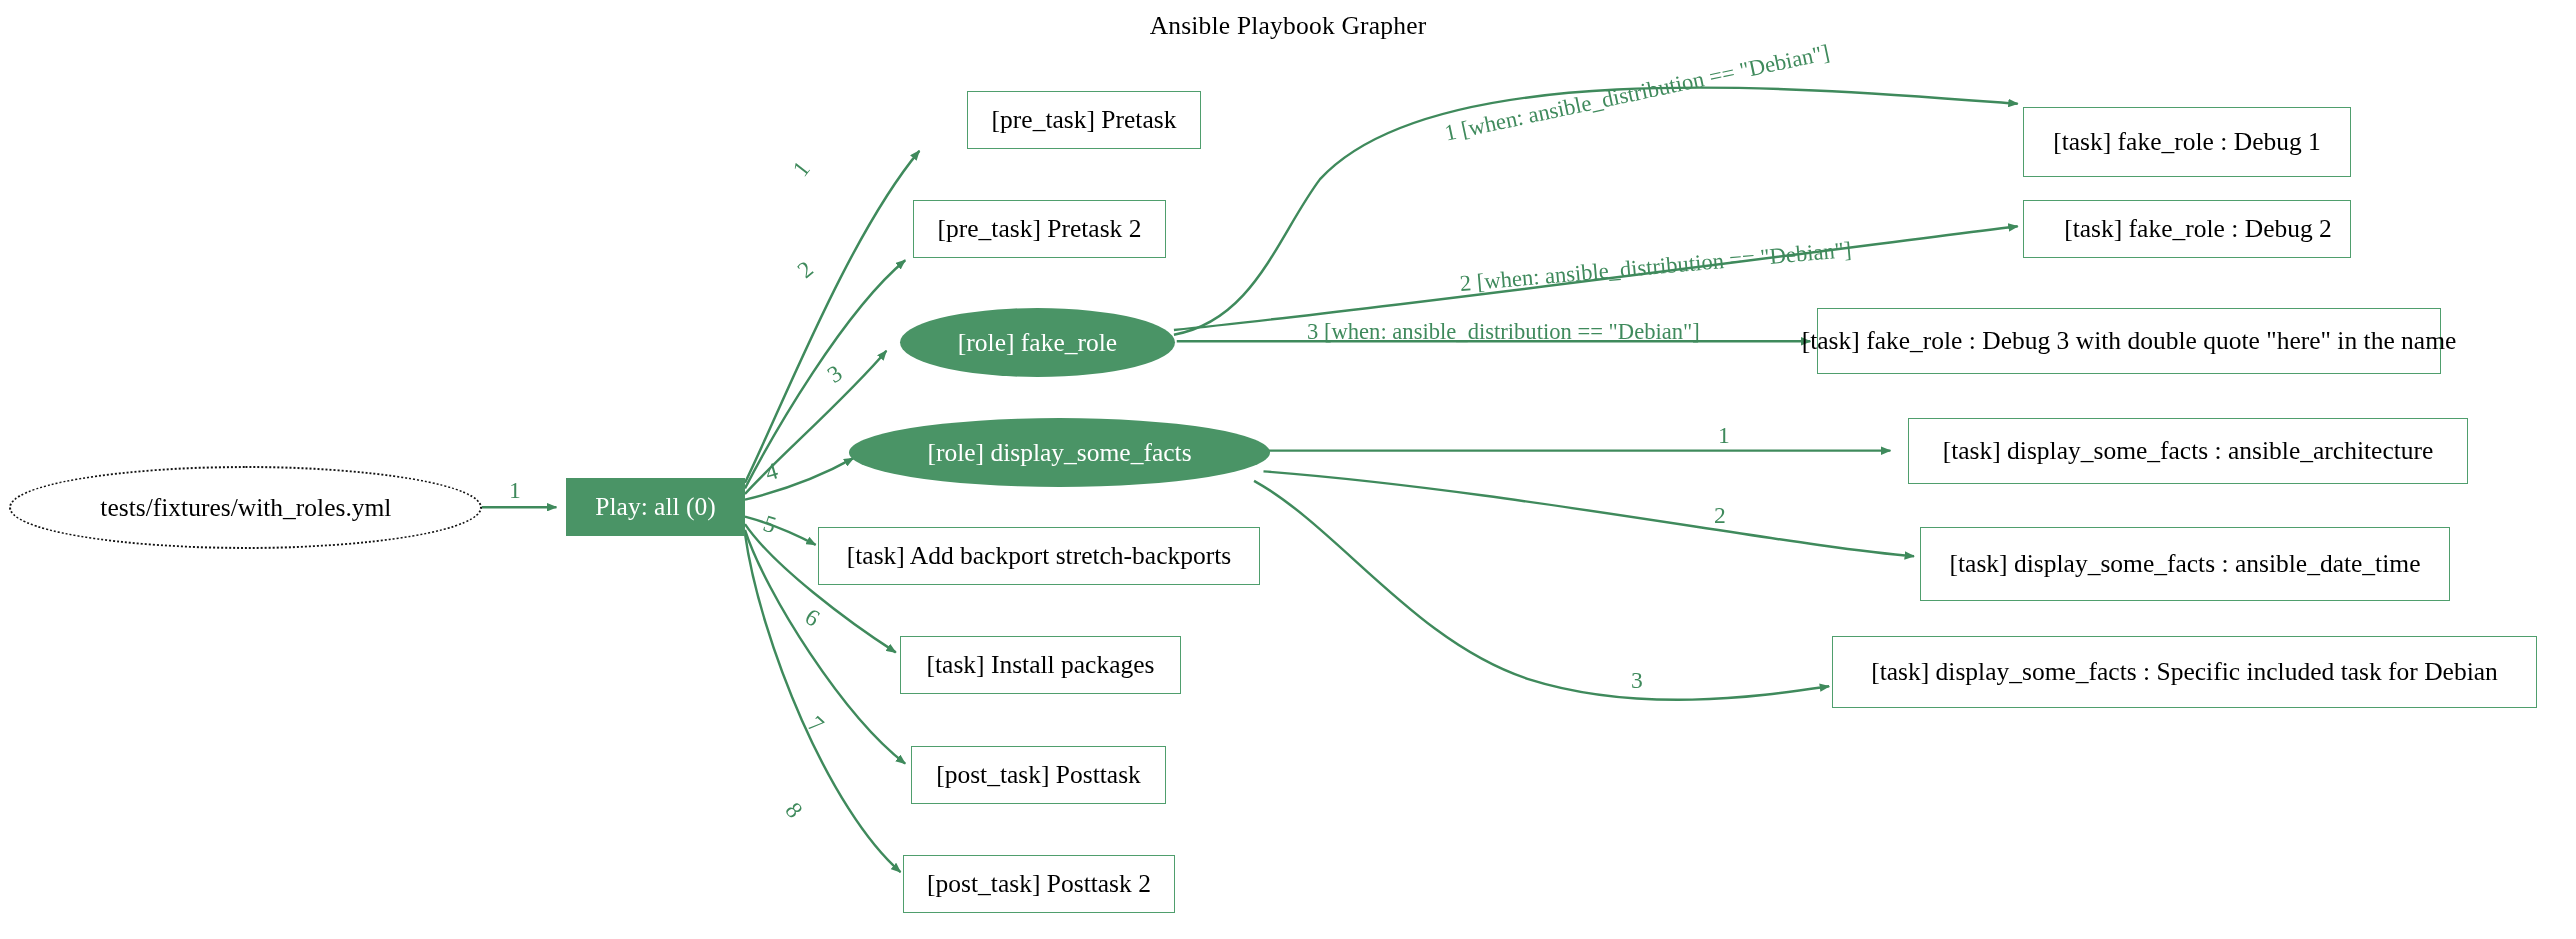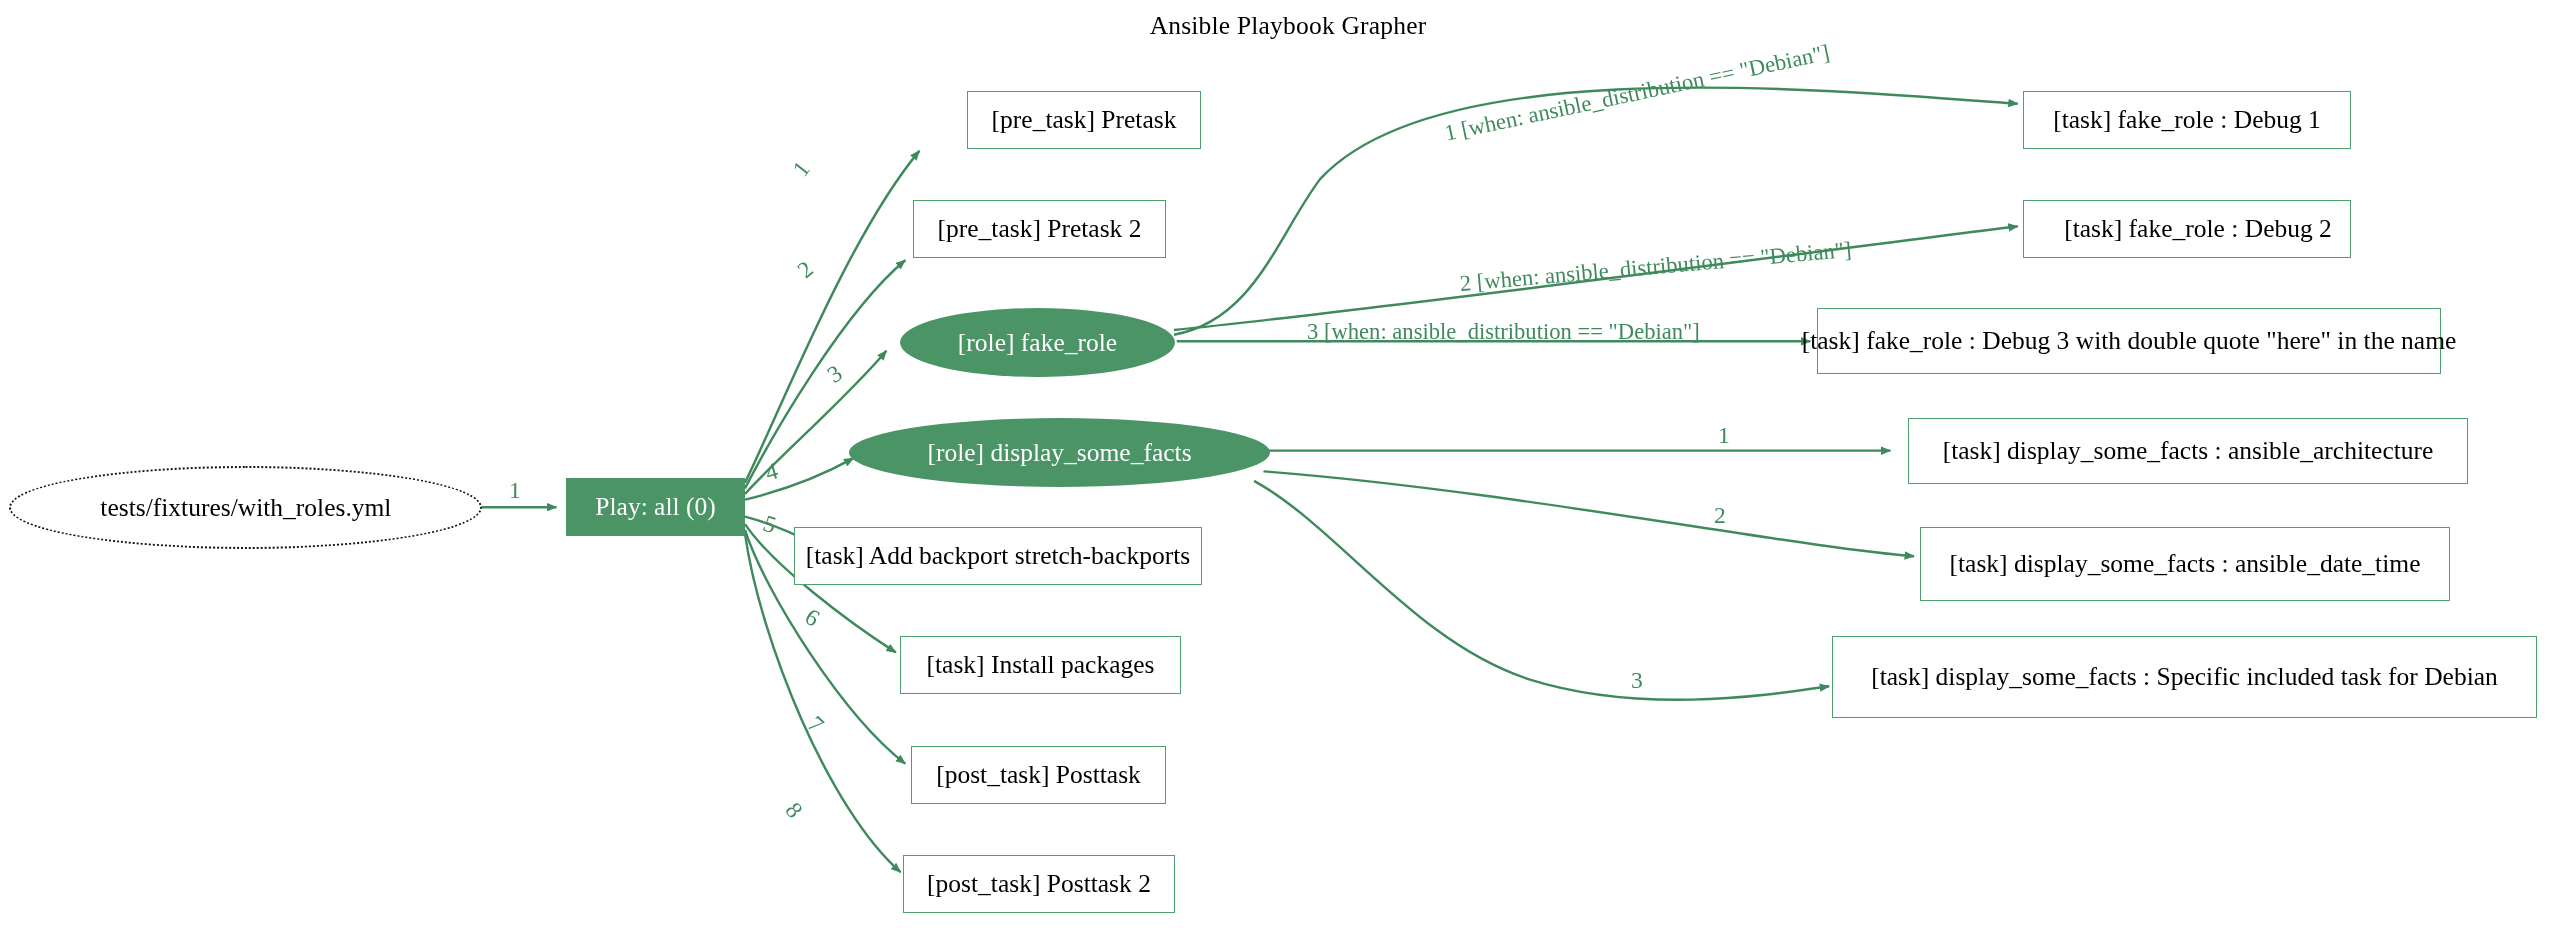--- a/index.html
+++ b/index.html
@@ -137,51 +137,51 @@
     <span>[pre_task] Pretask 2</span>
   </div>
 
   <div class="node node-role" style="left:900px; top:308px; width:275px; height:69px;">
     <span>[role] fake_role</span>
   </div>
   <div class="node node-role" style="left:849px; top:418px; width:421px; height:69px;">
     <span>[role] display_some_facts</span>
   </div>
 
-  <div class="node node-task" style="left:794px; top:527px; width:408px; height:58px;">
+  <div class="node node-task" style="left:818px; top:527px; width:442px; height:58px;">
     <span>[task] Add backport stretch-backports</span>
   </div>
   <div class="node node-task" style="left:900px; top:636px; width:281px; height:58px;">
     <span>[task] Install packages</span>
   </div>
 
   <div class="node node-task" style="left:911px; top:746px; width:255px; height:58px;">
     <span>[post_task] Posttask</span>
   </div>
   <div class="node node-task" style="left:903px; top:855px; width:272px; height:58px;">
     <span>[post_task] Posttask 2</span>
   </div>
 
-  <div class="node node-task" style="left:2023px; top:91px; width:328px; height:58px;">
+  <div class="node node-task" style="left:2023px; top:107px; width:328px; height:70px;">
     <span>[task] fake_role : Debug 1</span>
   </div>
   <div class="node node-task" style="left:2023px; top:200px; width:328px; height:58px;padding-left:22px;">
     <span>[task] fake_role : Debug 2</span>
   </div>
   <div class="node node-task" style="left:1817px; top:308px; width:624px; height:66px;text-align:center;">
     <span>[task] fake_role : Debug 3 with double quote "here" in the name</span>
   </div>
 
   <div class="node node-task" style="left:1908px; top:418px; width:560px; height:66px;">
     <span>[task] display_some_facts : ansible_architecture</span>
   </div>
   <div class="node node-task" style="left:1920px; top:527px; width:530px; height:74px;">
     <span>[task] display_some_facts : ansible_date_time</span>
   </div>
-  <div class="node node-task" style="left:1832px; top:636px; width:705px; height:82px;">
+  <div class="node node-task" style="left:1832px; top:636px; width:705px; height:72px;">
     <span>[task] display_some_facts : Specific included task for Debian</span>
   </div>
 
   <div class="edge-label num" style="left:509px; top:479px;">1</div>
 
   <div class="edge-label num" style="left:798px; top:162px; transform: rotate(-52deg);">1</div>
   <div class="edge-label num" style="left:801px; top:262px; transform: rotate(-40deg);">2</div>
   <div class="edge-label num" style="left:830px; top:366px; transform: rotate(-33deg);">3</div>
   <div class="edge-label num" style="left:766px; top:462px; transform: rotate(-16deg);">4</div>
   <div class="edge-label num" style="left:764px; top:511px; transform: rotate(18deg);">5</div>

